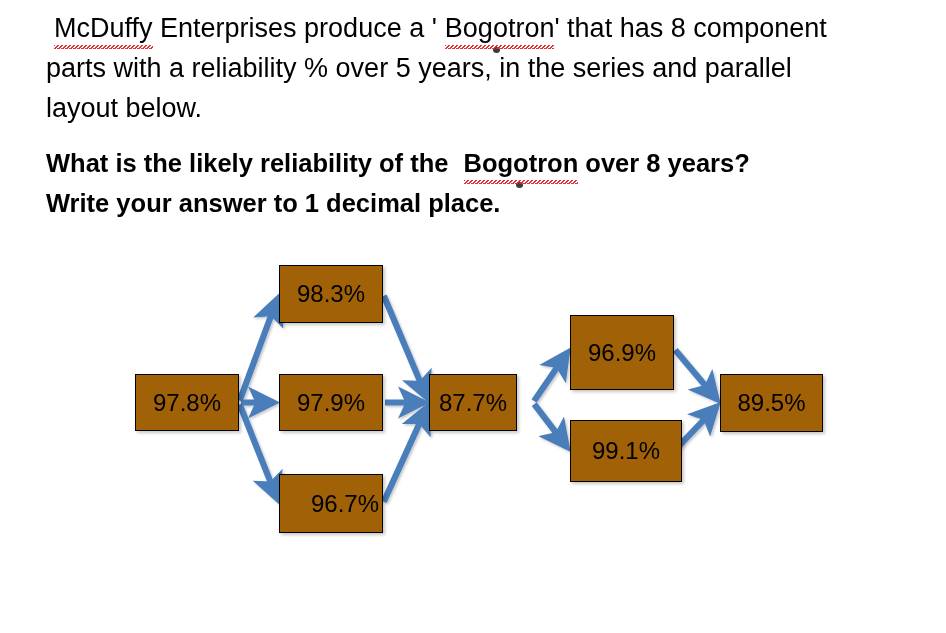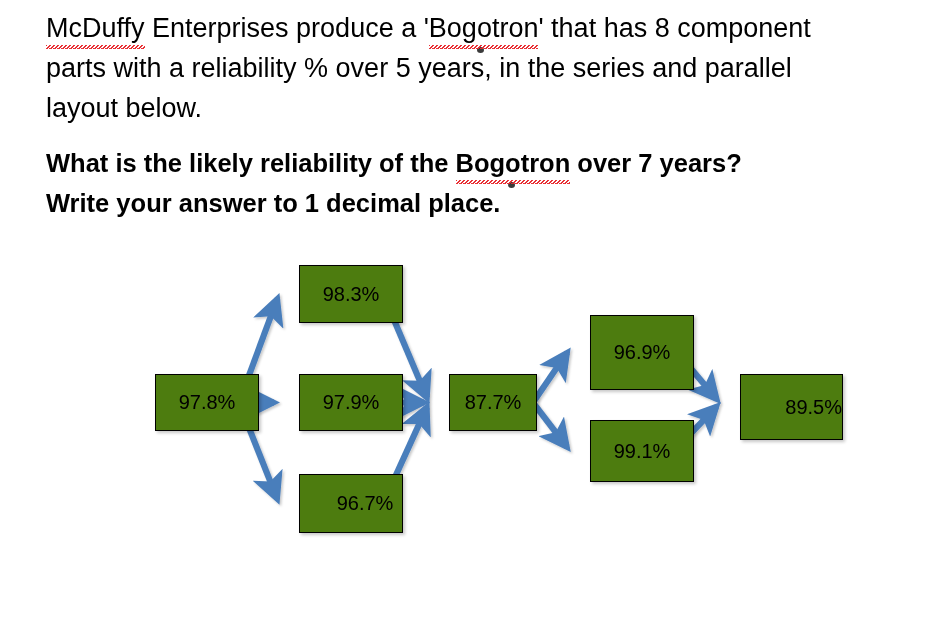--- a/index.html
+++ b/index.html
@@ -36,20 +36,21 @@
     line-height: 40px;
     font-weight: bold;
     color: #000000;
     margin-top: 15px;
     white-space: nowrap;
   }
   .squiggle {
     position: relative;
     display: inline-block;
     text-decoration: none;
+    margin-left: 8px;
   }
   .squiggle::after {
     content: "";
     position: absolute;
     left: 0;
     right: 0;
     bottom: -1px;
     height: 4px;
     background-image:
       repeating-linear-gradient(135deg,
@@ -78,49 +79,48 @@
     position: absolute;
     left: 0;
     top: 0;
     width: 946px;
     height: 633px;
     pointer-events: none;
   }
   .node {
     position: absolute;
     box-sizing: border-box;
-    background: #4d7c0f;
+    background: #a16207;
     border: 1.6px solid #000000;
     box-shadow: 2px 2px 3px rgba(0,0,0,0.22);
     display: flex;
     align-items: center;
     justify-content: center;
-    font-size: 20px;
+    font-size: 24px;
     color: #000000;
     z-index: 5;
-    margin-left: 20px;
   }
 </style>
 </head>
 <body>
 
 <div id="page">
 
   <div id="text-block">
 
     <div class="para">
       <span class="squiggle"><span>McDuffy</span></span><span> Enterprises produce a '</span><span class="squiggle"><span>Bogotron</span><span class="spot" style="left:48px; bottom:-5px;"></span></span><span>' that has 8 component</span>
     </div>
 
     <div class="para">parts with a reliability % over 5 years, in the series and parallel</div>
 
     <div class="para">layout below.</div>
 
     <div class="question">
-      <span>What is the likely reliability of the </span><span class="squiggle"><span>Bogotron</span><span class="spot" style="left:52px; bottom:-5px;"></span></span><span> over 7 years?</span>
+      <span>What is the likely reliability of the </span><span class="squiggle"><span>Bogotron</span><span class="spot" style="left:52px; bottom:-5px;"></span></span><span> over 8 years?</span>
     </div>
 
     <div class="question" style="margin-top:0;">Write your answer to 1 decimal place.</div>
   </div>
 
   <div id="diagram">
 
     <svg id="arrow-layer" viewBox="0 0 946 633" width="946" height="633">
       <defs>
         <marker id="ah" markerWidth="5.2" markerHeight="5.2" refX="4.2" refY="2.6" orient="auto" markerUnits="strokeWidth">
@@ -156,22 +156,22 @@
         </div>
         <div class="node" style="left: 279px; top: 474px; width: 104px; height: 59px; border-color: rgb(0, 0, 0); padding-left: 28px;">
           <span>96.7%</span>
         </div>
         <div class="node" style="left: 429px; top: 374px; width: 88px; height: 57px; border-color: rgb(0, 0, 0);">
           <span>87.7%</span>
         </div>
         <div class="node" style="left: 570px; top: 315px; width: 104px; height: 75px; border-color: rgb(0, 0, 0);">
           <span>96.9%</span>
         </div>
-        <div class="node" style="left: 570px; top: 420px; width: 104px; height: 62px; border-color: rgb(0, 0, 0);">
+        <div class="node" style="left: 570px; top: 420px; width: 112px; height: 62px; border-color: rgb(0, 0, 0);">
           <span>99.1%</span>
         </div>
-        <div class="node" style="left: 720px; top: 374px; width: 103px; height: 66px; border-color: rgb(0, 0, 0); justify-content: flex-end;">
+        <div class="node" style="left: 720px; top: 374px; width: 103px; height: 58px; border-color: rgb(0, 0, 0);">
           <span>89.5%</span>
         </div>
       </div>
   </div>
 
 </div>
 
 </body></html>

